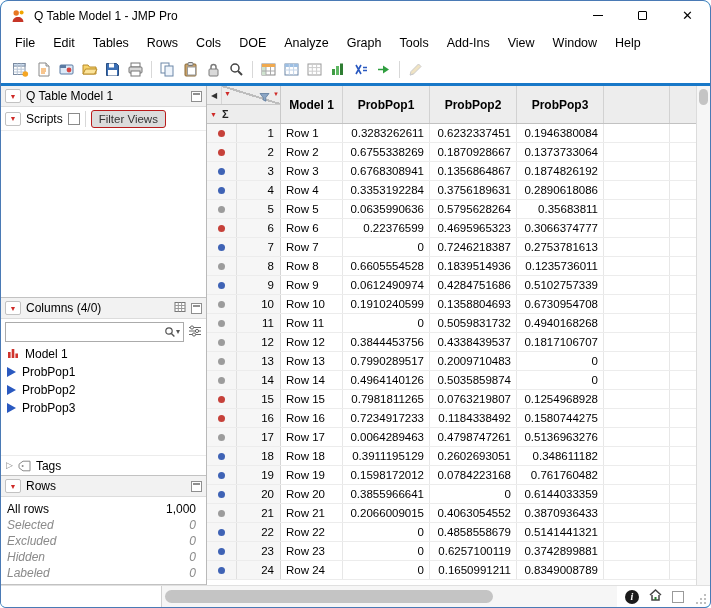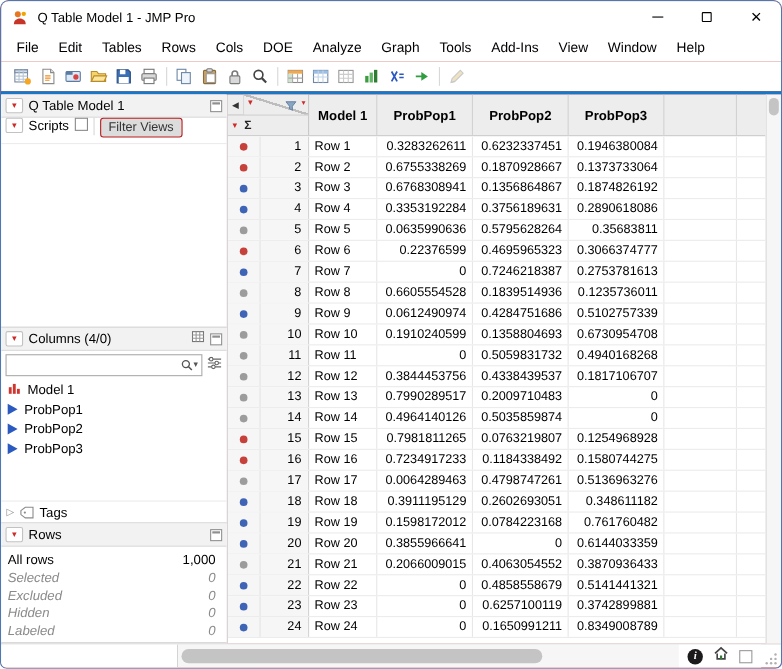--- a/index.html
+++ b/index.html
@@ -1,18 +1,18 @@
 <!DOCTYPE html>
 <html style="--window-border: #4a7ab5; --accent-line: #1878c8; --red-triangle: #cf2a27; --green-triangle: #18962b; --continuous-blue: #2a59c0; --nominal-red: #d0342c; --marker-red: #c6413a; --marker-blue: #3f63b5; --marker-gray: #9c9c9c;"><head>
 <meta charset="utf-8">
 <style>
   *{box-sizing:border-box;margin:0;padding:0}
   html,body{margin:0;background:#fff}
   body{font-family:"Liberation Sans",sans-serif}
-  .window{width:711px;height:608px;border:1px solid var(--window-border,#4a7ab5);border-radius:8px 8px 6px 6px;overflow:hidden;background:#b91c1c;display:flex;flex-direction:column}
+  .window{width:711px;height:608px;border:1px solid var(--window-border,#4a7ab5);border-radius:8px 8px 6px 6px;overflow:hidden;background:#0ea5e9;display:flex;flex-direction:column}
   
   .titlebar{flex:0 0 29px;display:flex;align-items:center;padding-left:9px;background:#fff}
   .app-icon{width:16px;height:16px;margin-right:8px;flex:none}
   .title-text{font-size:12px;color:#000}
   .win-controls{margin-left:auto;display:flex;align-self:stretch}
   .win-btn{width:45px;display:flex;align-items:center;justify-content:center}
   .min-glyph{width:10px;height:1px;background:#000;display:block}
   .max-glyph{width:9px;height:9px;border:1px solid #000;display:block;border-radius:1px}
   .close-glyph{font-size:13px;line-height:1;color:#000}
   
@@ -31,21 +31,21 @@
   .panel-header{flex:0 0 21px;background:#f2f2f2;border-bottom:1px solid #dcdcdc;display:flex;align-items:center;padding:0 4px;gap:5px}
   .panel-title{font-size:12px;color:#000;white-space:nowrap}
   .red-tri-btn{width:16px;height:14px;background:#fff;border:1px solid #c2c2c2;border-radius:2px;display:flex;align-items:center;justify-content:center;flex:none}
   .red-tri-btn span,.tri{color:var(--red-triangle,#cf2a27);font-size:7px;line-height:1}
   .hdr-spacer{flex:1}
   .dock-icon{width:11px;height:11px;border:1px solid #8f8f8f;position:relative;flex:none;background:#fff}
   .dock-icon::before{content:"";position:absolute;left:1px;right:1px;top:1px;height:2px;background:#8f8f8f}
   .p-table{flex:0 0 212px}
   .p-cols{flex:0 0 178px}
   .p-rows{flex:1}
-  .scripts-row{flex:0 0 24px;display:flex;align-items:flex-start;gap:5px;padding:0 4px;border-bottom:1px solid #ececec}
+  .scripts-row{flex:0 0 24px;display:flex;align-items:center;gap:5px;padding:0 4px;border-bottom:1px solid #ececec}
   .scripts-label{font-size:12px}
   .checkbox{width:12px;height:12px;border:1px solid #8a8a8a;background:#fff;flex:none}
   .vsep{width:1px;height:16px;background:#d8d8d8}
   .filter-views-btn{background:#dcdcdc;border:1px solid #b91c1c;border-radius:3px;font-size:11.5px;color:#333;padding:2px 7px;white-space:nowrap}
   .script-item{display:flex;align-items:center;gap:6px;padding:4px 6px 3px 8px;font-size:12px}
   .green-tri{width:0;height:0;border-left:8px solid var(--green-triangle,#18962b);border-top:5px solid transparent;border-bottom:5px solid transparent;flex:none}
   .filter-row{display:flex;align-items:center;gap:4px;padding:3px 4px;flex:0 0 26px}
   .filter-box{flex:1;height:20px;border:1px solid #ababab;background:#fff;display:flex;align-items:center;padding:0 3px;min-width:0}
   .filter-input{flex:1;border:none;outline:none;font:12px "Liberation Sans",sans-serif;min-width:0;background:transparent}
   .caret-down{color:#555;font-size:8px;line-height:1}

